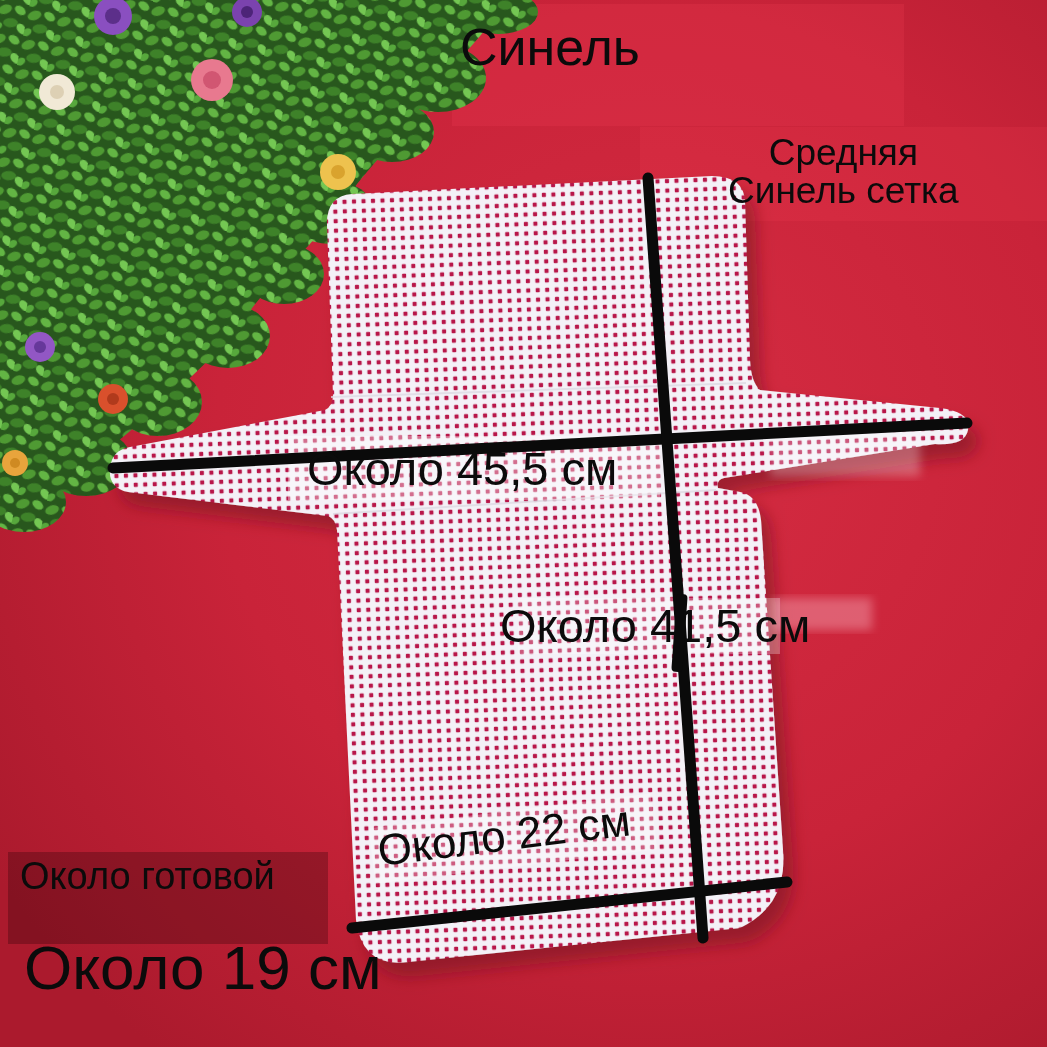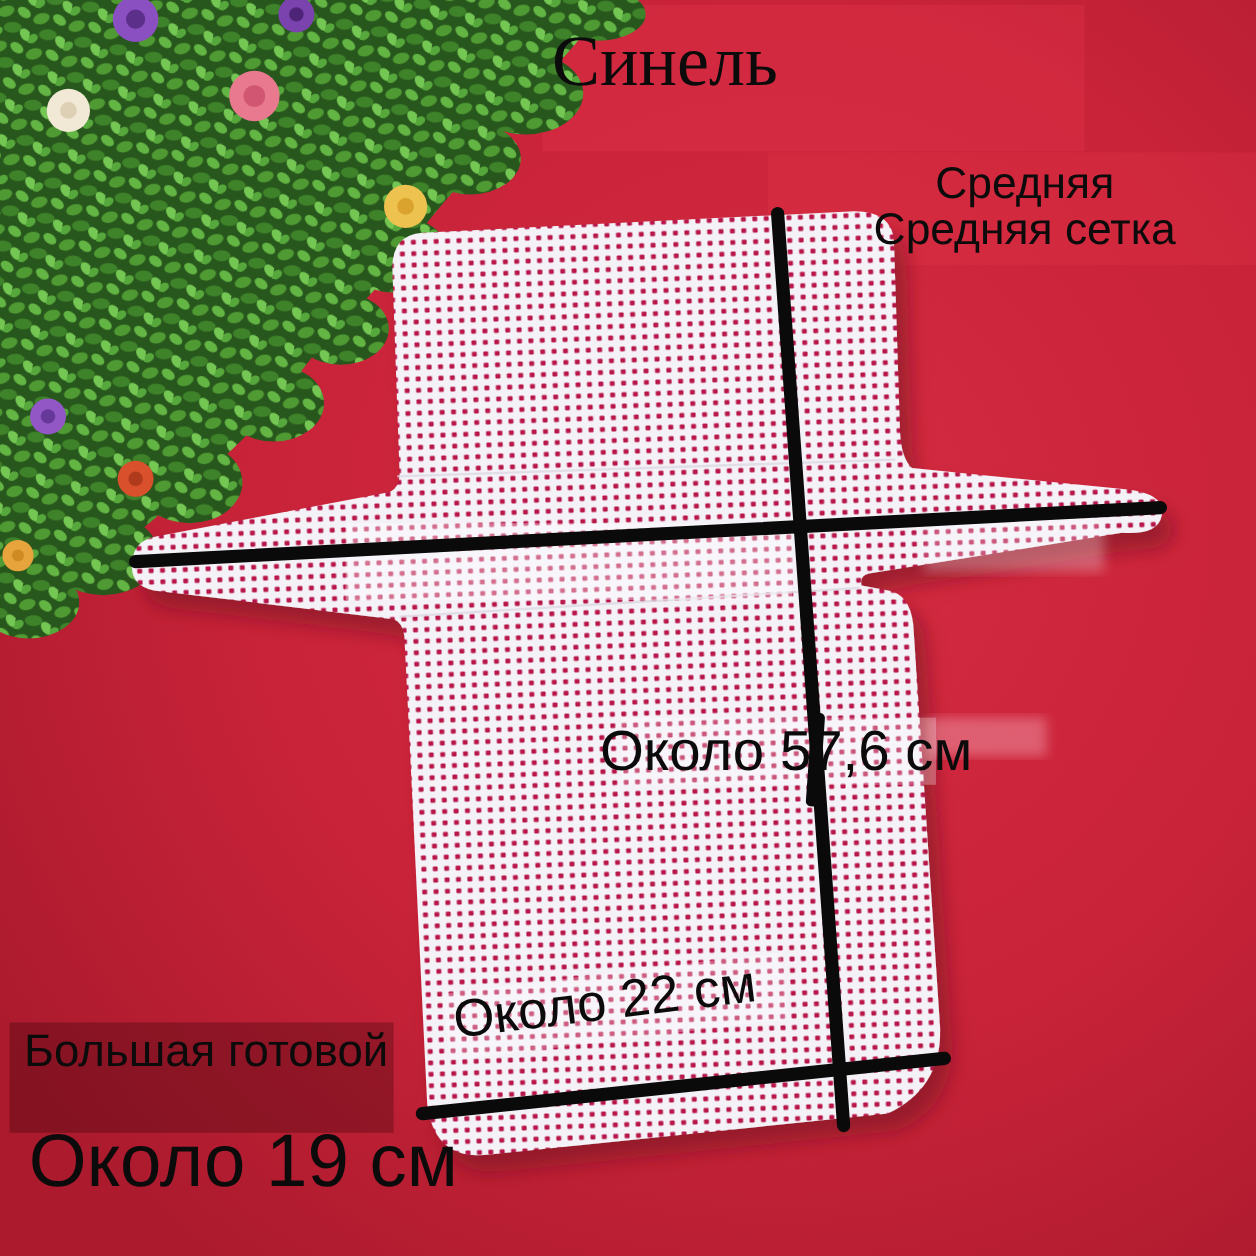--- a/index.html
+++ b/index.html
@@ -3,21 +3,21 @@
 <meta charset="utf-8">
 <style>
   html,body{margin:0;padding:0;background:#8d1222;}
   .stage{
     position:relative;width:1047px;height:1047px;overflow:hidden;
     font-family:"Liberation Sans","DejaVu Sans",sans-serif;
     background:#c62134;
   }
   .stage svg{position:absolute;inset:0;display:block;}
   .txt{position:absolute;color:#0b0b0b;white-space:nowrap;line-height:1.04;}
-  .title{left:460px;top:20px;font-size:60px;font-family:Liberation Serif, serif;}
+  .title{left:460px;top:20px;font-size:52px;}
   .meshtype{left:728px;top:134px;font-size:37px;text-align:center;}
   .wlabel{left:307px;top:445px;font-size:47px;}
   .hlabel{left:500px;top:602px;font-size:47px;}
   .blabel{left:378px;top:828px;font-size:44px;transform:rotate(-7deg);transform-origin:left center;}
   .caption{left:20px;top:856px;font-size:38px;line-height:1.08;}
   .value{left:24px;top:936px;font-size:62px;}
   .vline-overlay{
     position:absolute;left:674px;top:594px;width:11px;height:78px;
     background:#0a0a0a;transform:rotate(4deg);border-radius:4px;
   }
@@ -120,27 +120,28 @@
       <line x1="113" y1="468" x2="967" y2="423"></line>
       <line x1="648" y1="178" x2="703" y2="938"></line>
       <line x1="352" y1="928" x2="787" y2="882"></line>
     </g>
   </svg>
 
   <div class="txt title">Синель</div>
 
   <div class="txt meshtype">
     <div>Средняя</div>
-    <div>Средняя сетка</div>
+    <div>Синель сетка</div>
   </div>
 
-  <div class="txt hlabel">Около 57,6 см</div>
+  <div class="txt wlabel">Около 45,5 см</div>
+  <div class="txt hlabel">Около 41,5 см</div>
 
   <div class="vline-overlay"></div>
 
   <div class="txt blabel">Около 22 см</div>
 
   <div class="txt caption">
-    <div>Большая готовой</div>
+    <div>Около готовой</div>
   </div>
 
   <div class="txt value">Около 19 см</div>
 </div>
 
 </body></html>

